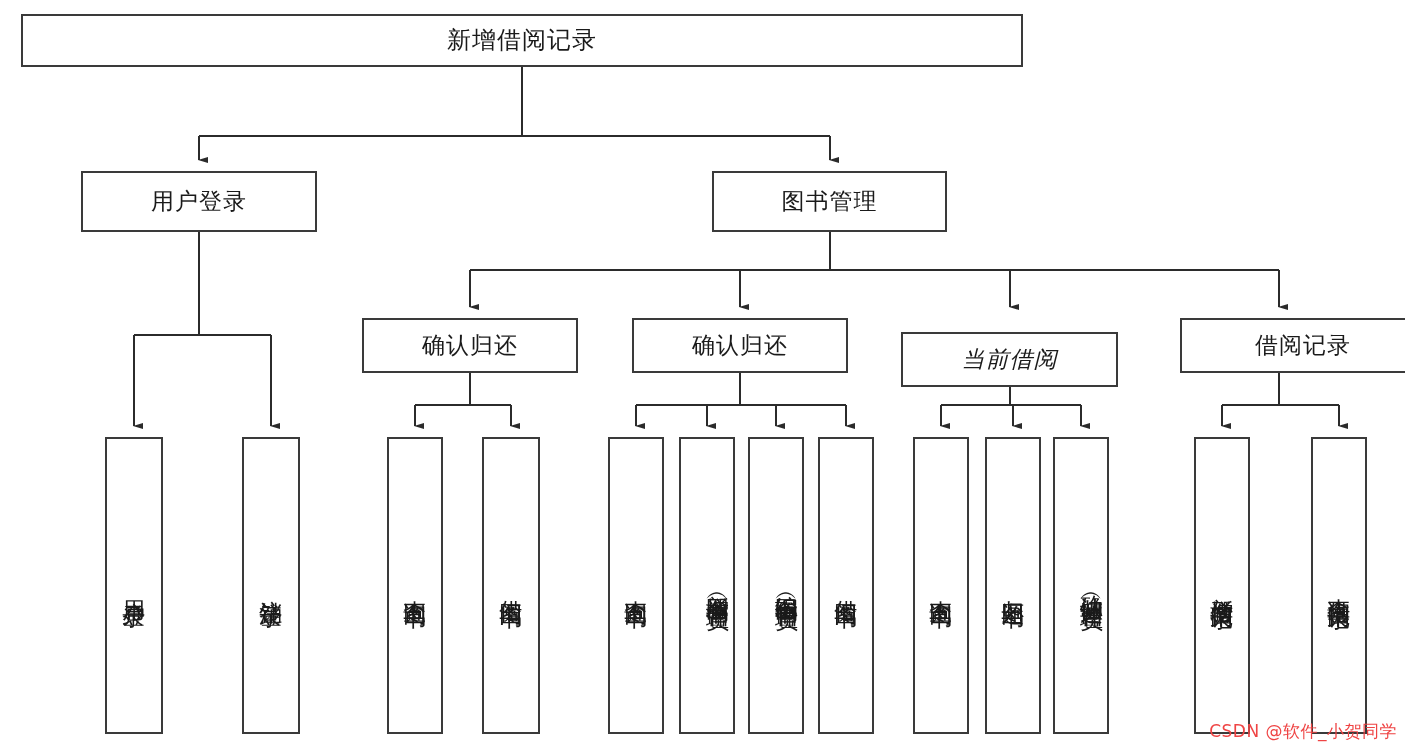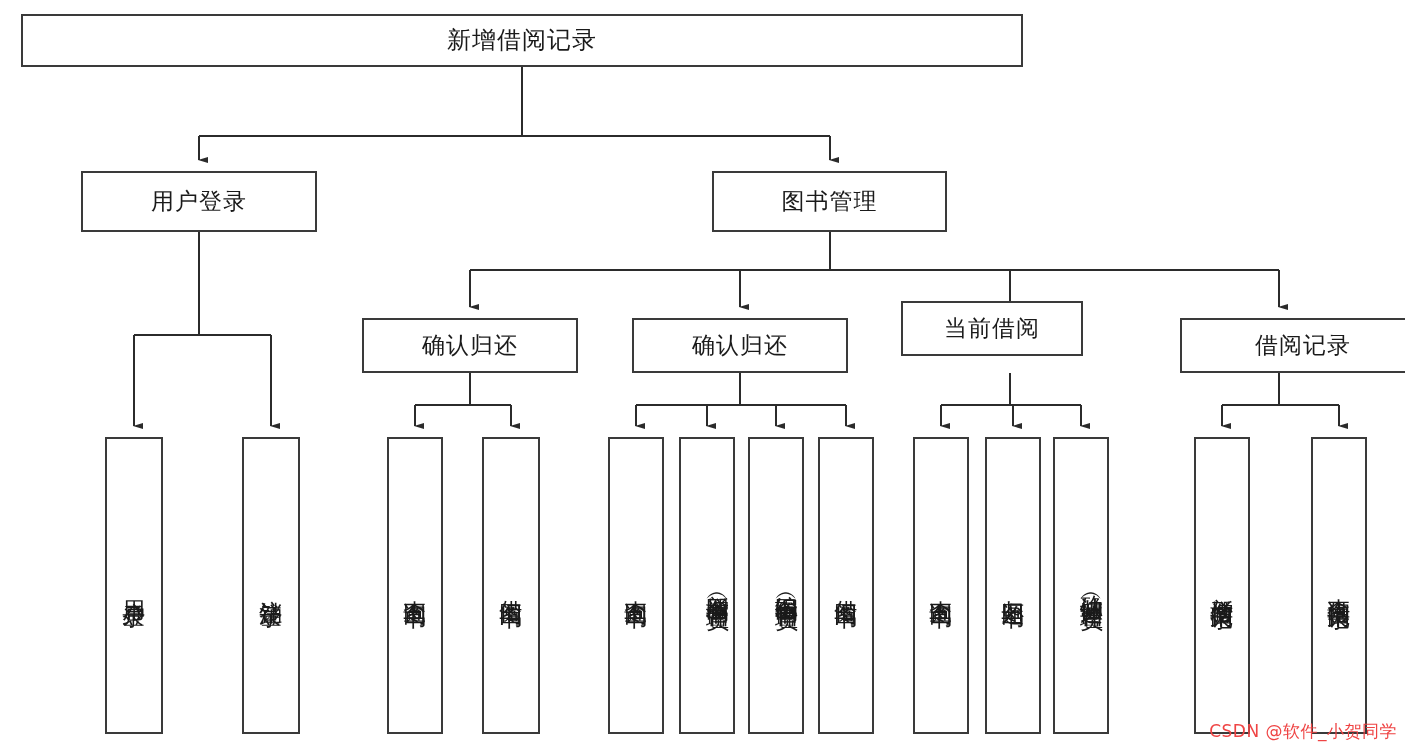--- a/index.html
+++ b/index.html
@@ -116,21 +116,21 @@
   <div class="node horiz root" style="left:21px;top:14px;width:1002px;height:53px;">新增借阅记录</div>
 
   <div class="node horiz" style="left:81px;top:171px;width:236px;height:61px;">用户登录</div>
 
   <div class="node horiz" style="left:712px;top:171px;width:235px;height:61px;">图书管理</div>
 
   <div class="node horiz" style="left:362px;top:318px;width:216px;height:55px;">确认归还</div>
 
   <div class="node horiz" style="left:632px;top:318px;width:216px;height:55px;">确认归还</div>
 
-  <div class="node horiz" style="left:901px;top:301px;width:182px;height:55px;">当前借阅</div>
+  <div class="node horiz" style="left:901px;top:332px;width:217px;height:55px;font-style:italic;">当前借阅</div>
 
   <div class="node horiz" style="left:1172px;top:318px;width:246px;height:55px;margin-left:8px;">借阅记录</div>
 
   <div class="node vert mid" style="left:105px;top:437px;width:58px;height:297px;">用户登录</div>
 
   <div class="node vert mid" style="left:242px;top:437px;width:58px;height:297px;">注销登录</div>
 
   <div class="node vert mid" style="left:387px;top:437px;width:56px;height:297px;">查询图书</div>
 
   <div class="node vert mid" style="left:482px;top:437px;width:58px;height:297px;">借阅图书</div>

